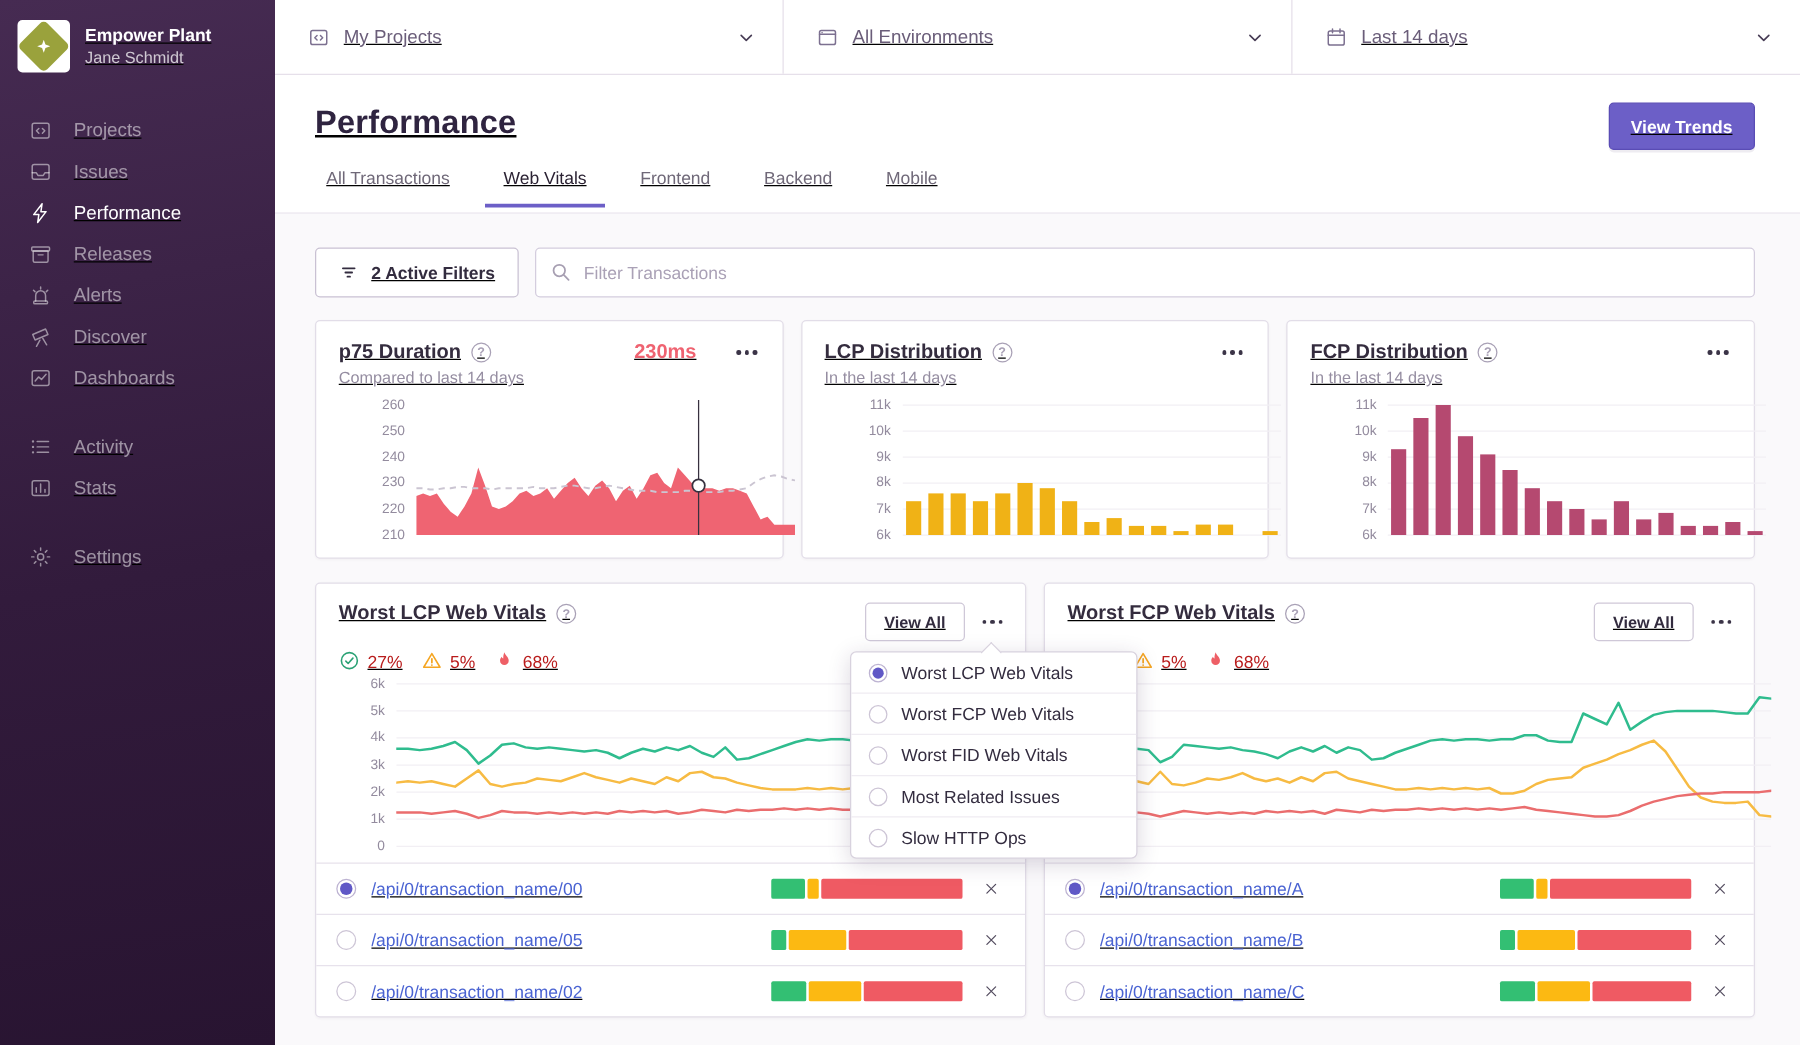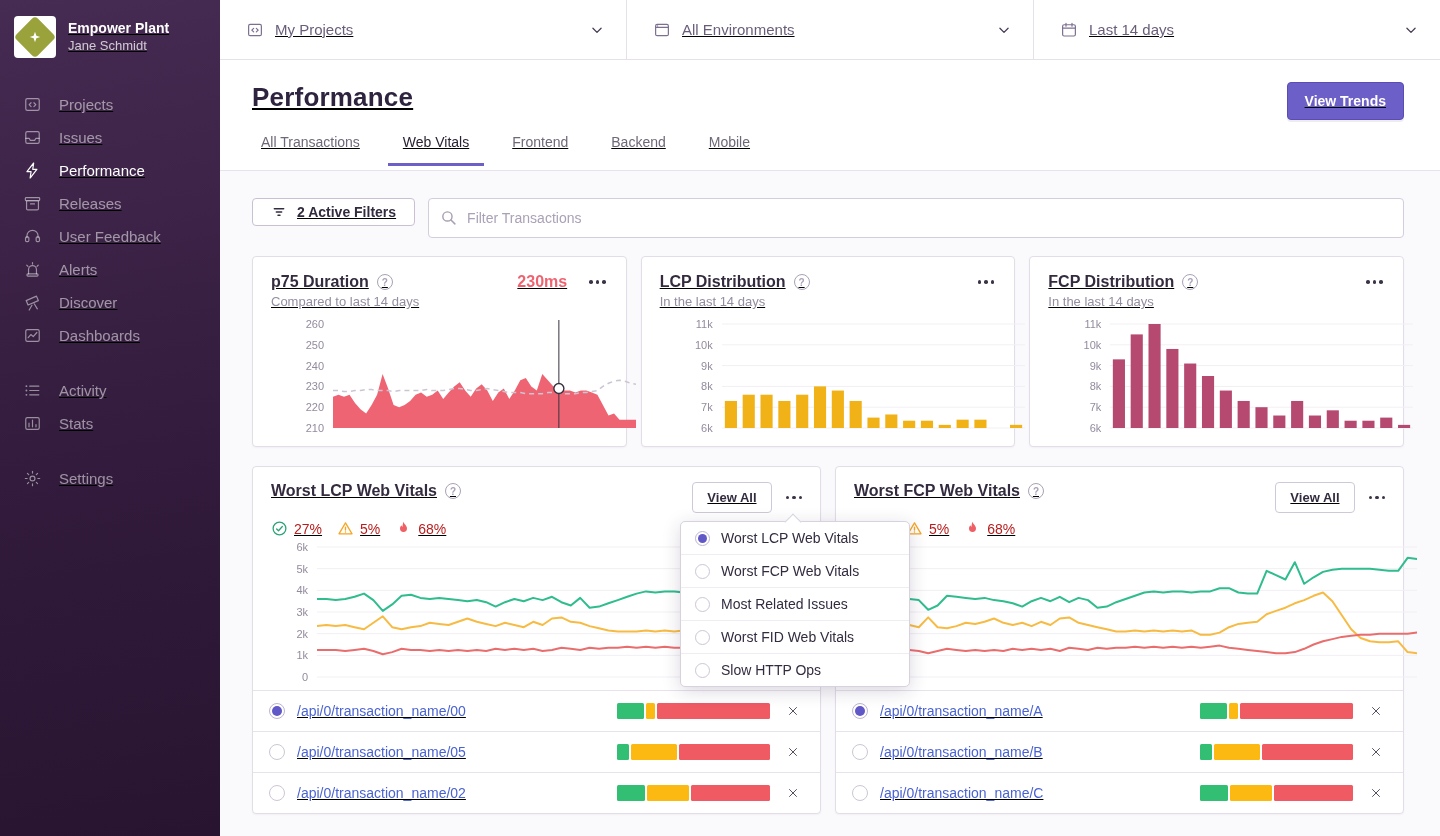--- a/index.html
+++ b/index.html
@@ -37,37 +37,37 @@
   .title-row { display:flex; align-items:flex-start; justify-content:space-between; }
   h1 { font-size:26px; font-weight:600; color:#2f2440; letter-spacing:.2px; }
   .btn-primary { background:#6c5fc7; color:#fff; border:1px solid #5a4cb5; border-radius:4px; font-size:14px; font-weight:700; padding:10px 17px; cursor:pointer; font-family:inherit; box-shadow:0 2px 0 rgba(43,16,80,.08); }
   .tabs { display:flex; gap:13px; margin-top:14px; margin-left:-6px; }
   .tab { padding:0 15px 13px 15px; font-size:14px; color:#6f6878; cursor:pointer; border-bottom:3px solid transparent; }
   .tab.active { color:#2b2233; font-weight:500; border-bottom-color:#6c5fc7; }
 
   
   .content { flex:1; position:relative; padding:27px 36px 0 32px; background:#faf9fb; min-height:0; }
   .filter-row { display:flex; gap:13px; margin-bottom:18px; }
-  .btn-filter { height:28px; display:flex; align-items:center; gap:10px; background:#fff; border:1px solid #c9c1d3; border-radius:4px; padding:0 18px; font-size:14px; font-weight:700; color:#332c3f; cursor:pointer; font-family:inherit; }
+  .btn-filter { height:40px; display:flex; align-items:center; gap:10px; background:#fff; border:1px solid #c9c1d3; border-radius:4px; padding:0 18px; font-size:14px; font-weight:700; color:#332c3f; cursor:pointer; font-family:inherit; }
   .f-icon { display:flex; color:#332c3f; }
   .search { position:relative; flex:1; }
   .search input { width:100%; height:40px; border:1px solid #d4cdde; border-radius:4px; background:#fff; padding:0 12px 0 38px; font-size:14px; color:#433a50; outline:none; font-family:inherit; }
   .search input::placeholder { color:#aaa1b6; }
   .search .s-ic { position:absolute; left:12px; top:11px; width:17px; height:17px; color:#a79fb2; display:flex; }
 
   
   .grid3 { display:grid; grid-template-columns:repeat(3,1fr); gap:14px; margin-bottom:19px; }
   .grid2 { display:grid; grid-template-columns:1fr 1fr; gap:14px; }
   .card { background:#fff; border:1px solid #e2dde8; border-radius:4px; box-shadow:0 1px 2px rgba(43,34,51,.04); min-width:0; }
   .card.pad { padding:16px 18px 14px 18px; }
   .c-title-row { display:flex; align-items:center; justify-content:space-between; }
   .c-title-group { display:flex; align-items:center; gap:8px; min-width:0; }
   .c-title { font-size:16px; font-weight:600; color:#342c3e; white-space:nowrap; }
   .help { width:16px; height:16px; border:1.4px solid #a9a1b6; border-radius:50%; color:#a9a1b6; font-size:10px; font-weight:700; display:flex; align-items:center; justify-content:center; cursor:pointer; flex:none; }
-  .c-right { display:flex; align-items:center; gap:20px; }
+  .c-right { display:flex; align-items:center; gap:30px; }
   .c-value { font-size:16px; font-weight:600; color:#ef6371; }
   .dots { display:flex; gap:3px; background:none; border:none; cursor:pointer; padding:6px 2px; }
   .dots i { width:3.5px; height:3.5px; border-radius:50%; background:#3b3447; }
   .c-sub { font-size:13px; color:#958da1; margin-top:3px; }
 
   .chart-wrap { display:flex; margin-top:11px; }
   .yaxis { position:relative; width:34px; flex:none;margin-left:28px; }
   .yaxis span { position:absolute; right:9px; font-size:11px; color:#938b9e; }
   .plot { flex:1; min-width:0; }
   .plot-sm { height:112px; }
@@ -154,30 +154,20 @@
           </div>
           <div class="nav-item">
             <span class="nav-ic">
               <svg viewBox="0 0 24 24" width="19" height="19" fill="none" stroke="currentColor" stroke-width="1.5" stroke-linecap="round" stroke-linejoin="round">
                 <path d="M4.5 8.5h15v10a1.5 1.5 0 0 1-1.5 1.5H6a1.5 1.5 0 0 1-1.5-1.5z"></path>
                 <rect x="3" y="4.5" width="18" height="4" rx="1"></rect>
                 <path d="M9.5 12.5h5"></path>
               </svg>
             </span>
             <span>Releases</span>
-          </div>
-          <div class="nav-item">
-            <span class="nav-ic">
-              <svg viewBox="0 0 24 24" width="19" height="19" fill="none" stroke="currentColor" stroke-width="1.5" stroke-linecap="round" stroke-linejoin="round">
-                <path d="M5 13.5v-2.3a7 7 0 0 1 14 0v2.3"></path>
-                <rect x="3.2" y="12.5" width="4.2" height="6" rx="1.5"></rect>
-                <rect x="16.6" y="12.5" width="4.2" height="6" rx="1.5"></rect>
-              </svg>
-            </span>
-            <span>User Feedback</span>
           </div>
           <div class="nav-item">
             <span class="nav-ic">
               <svg viewBox="0 0 24 24" width="19" height="19" fill="none" stroke="currentColor" stroke-width="1.5" stroke-linecap="round" stroke-linejoin="round">
                 <path d="M7 17.5v-5.5a5 5 0 0 1 10 0v5.5"></path>
                 <rect x="5" y="17.5" width="14" height="2.8" rx="1.2"></rect>
                 <path d="M12 3.2v2M4.8 6.6 6.3 8M19.2 6.6 17.7 8"></path>
               </svg>
             </span>
             <span>Alerts</span>
@@ -688,25 +678,25 @@
             <li>
               <span class="radio sel"></span>
               <span>Worst LCP Web Vitals</span>
             </li>
             <li>
               <span class="radio"></span>
               <span>Worst FCP Web Vitals</span>
             </li>
             <li>
               <span class="radio"></span>
-              <span>Most Related Issues</span>
+              <span>Worst FID Web Vitals</span>
             </li>
             <li>
               <span class="radio"></span>
-              <span>Worst FID Web Vitals</span>
+              <span>Most Related Issues</span>
             </li>
             <li>
               <span class="radio"></span>
               <span>Slow HTTP Ops</span>
             </li>
           </ul>
       </div>
     </section>
   </div>
 </div>

